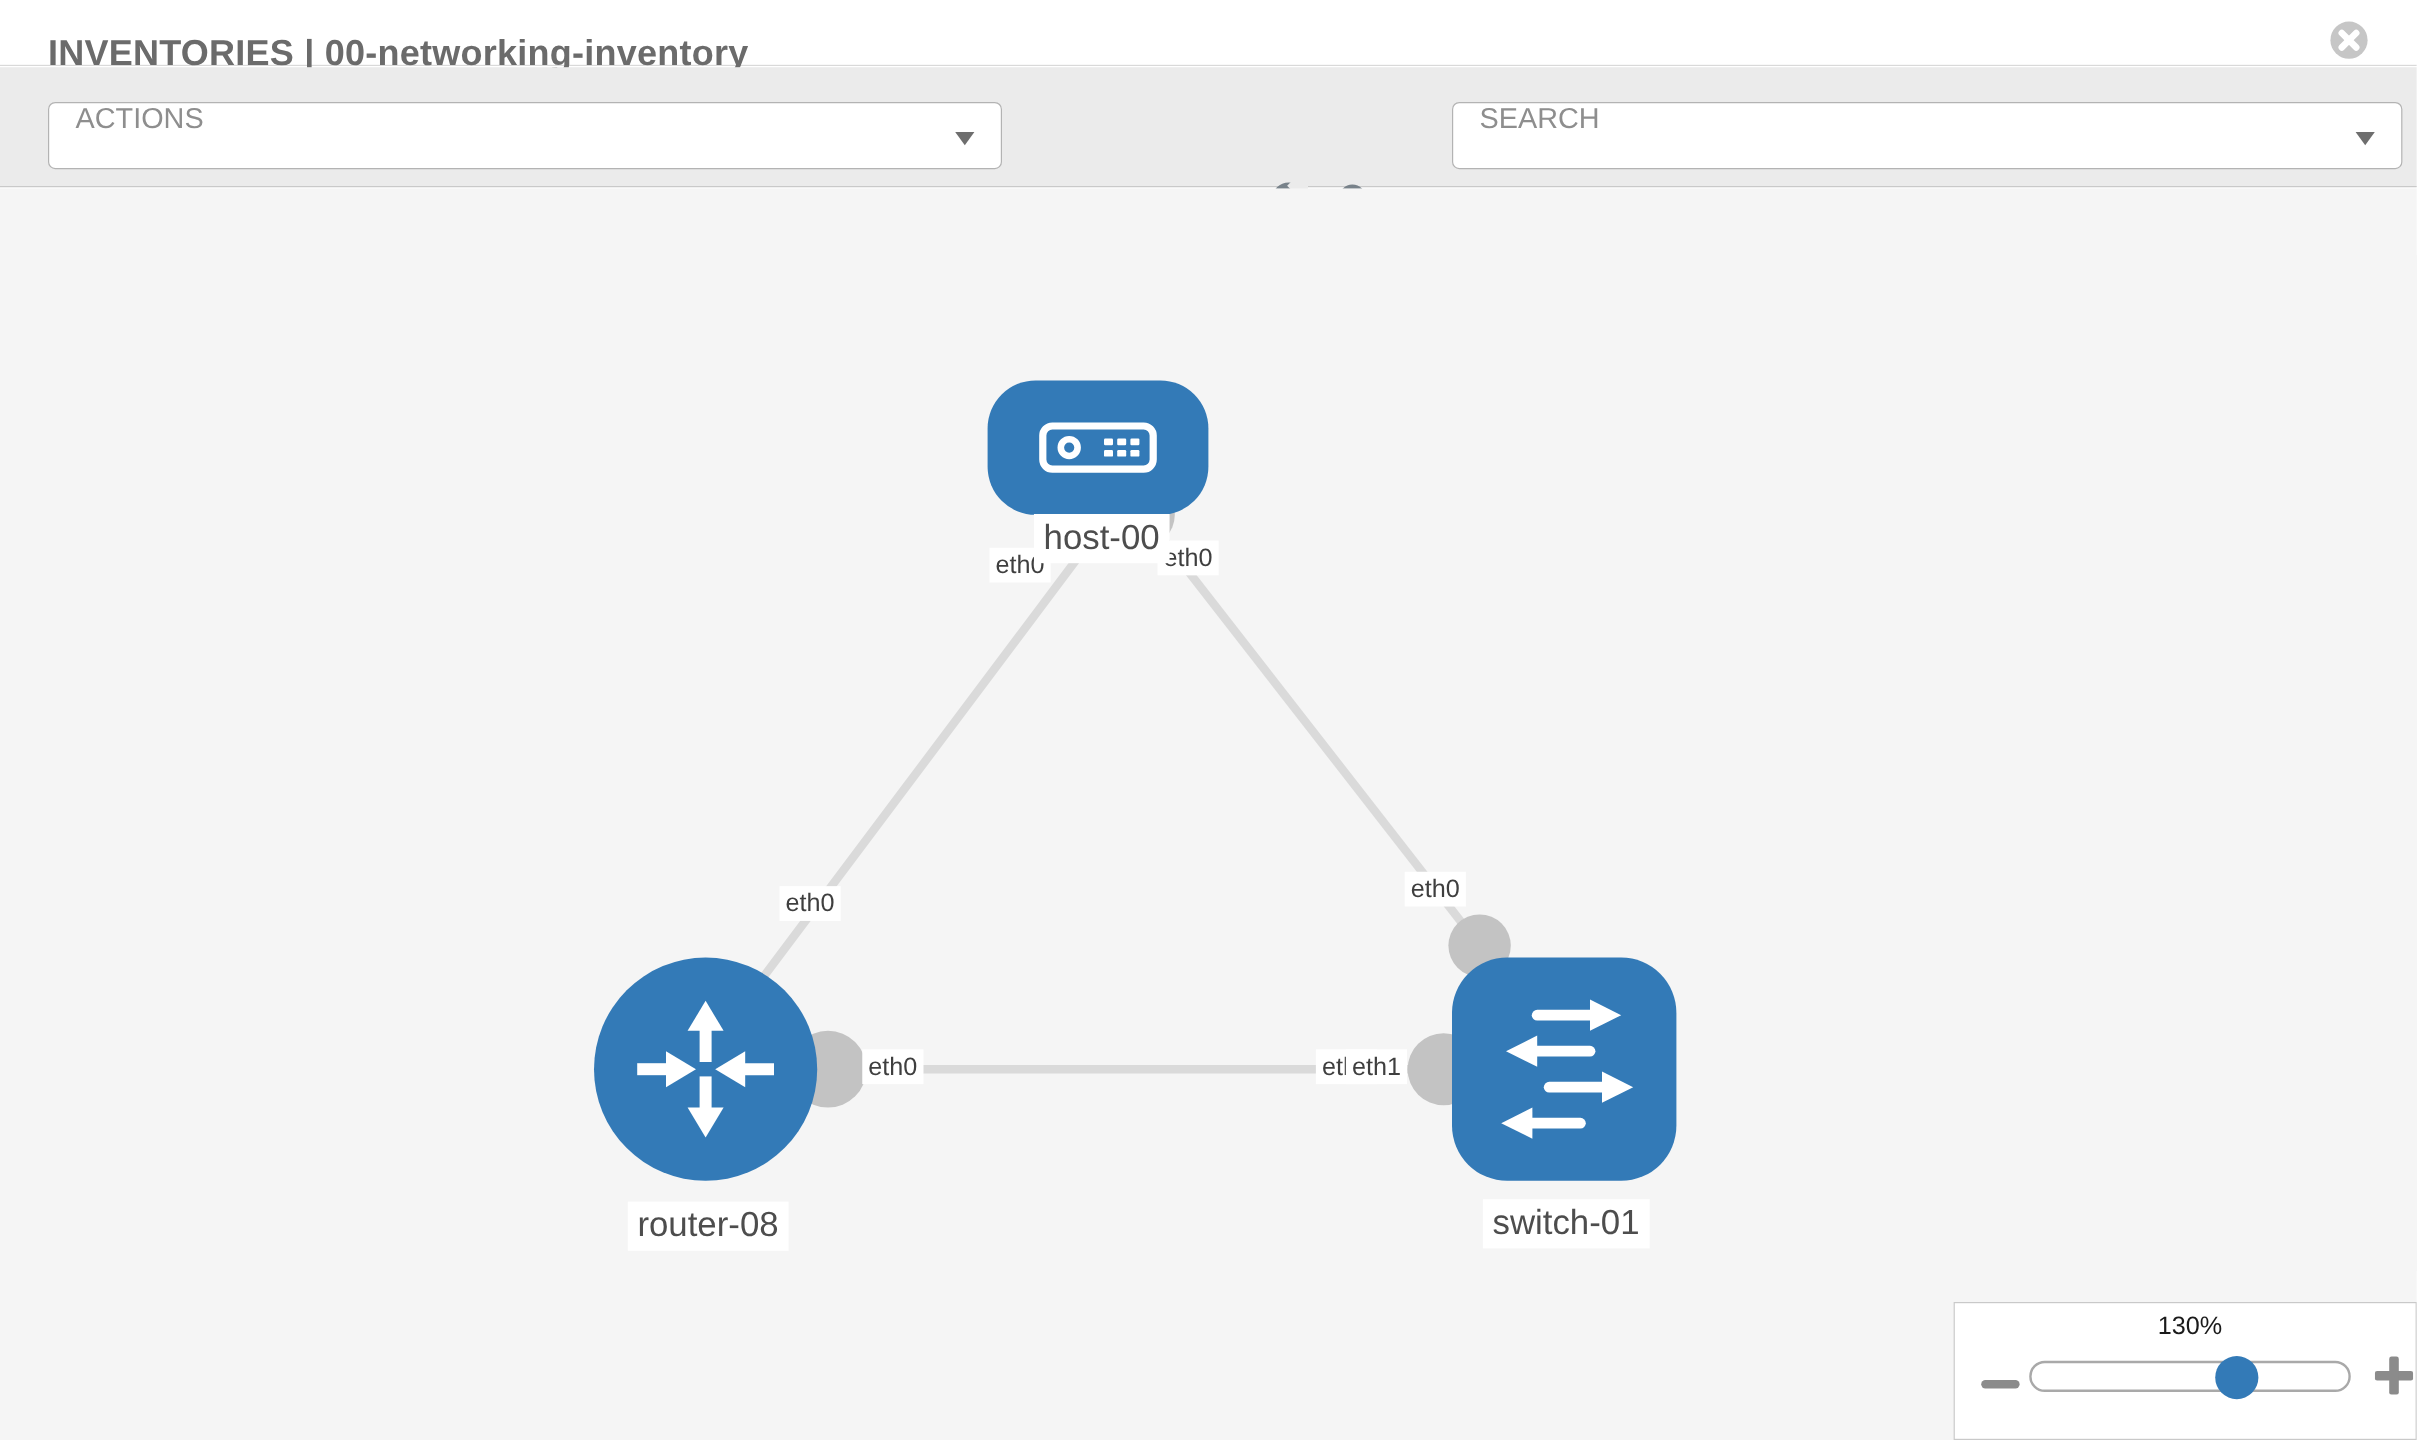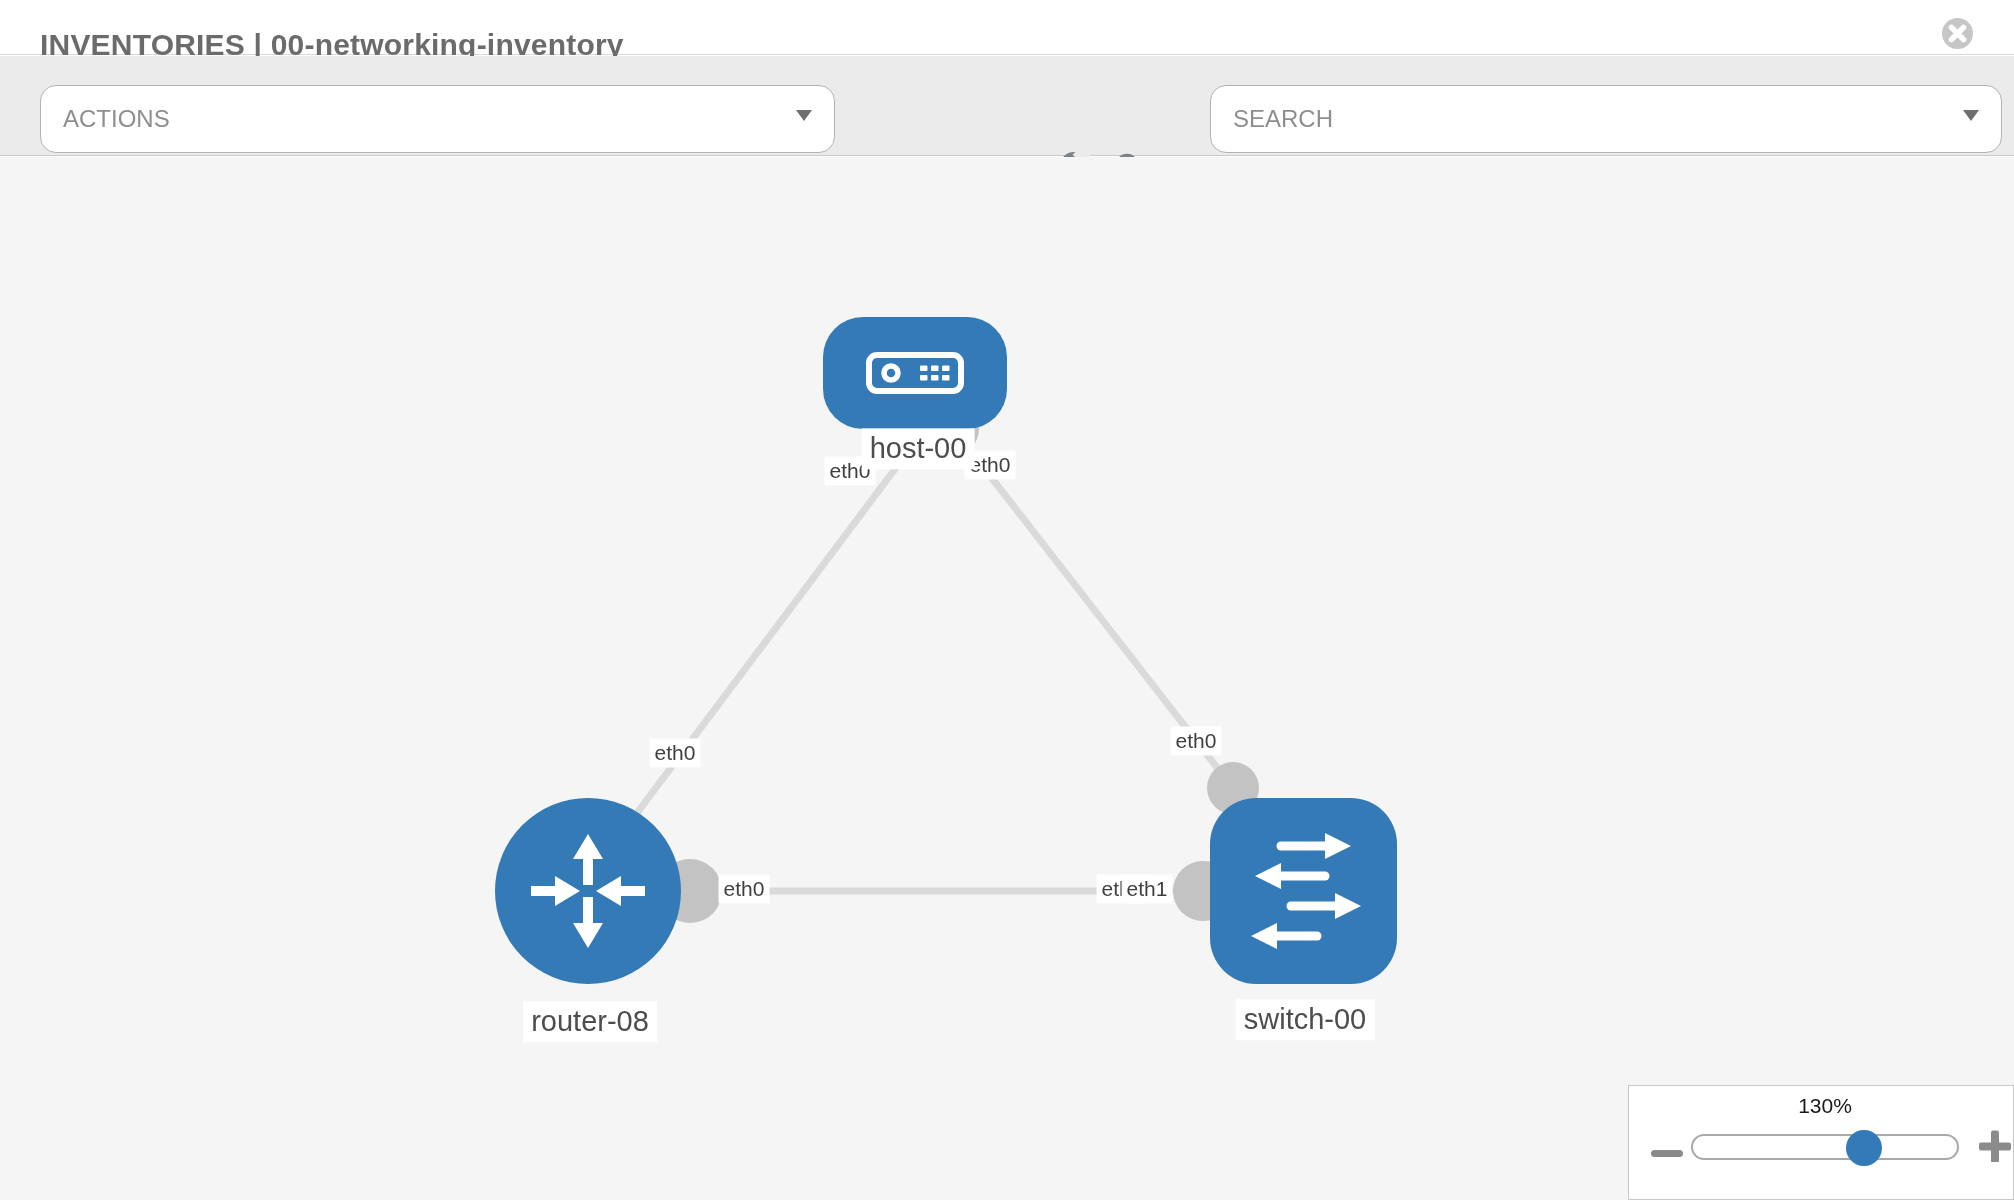--- a/index.html
+++ b/index.html
@@ -11,22 +11,22 @@
   .top-header { position: absolute; top: 0; left: 0; width: 100%; height: 55px;
     background: #fff; border-bottom: 1px solid #d9d9d9; }
   .page-title { position: absolute; left: 40px; top: 12px; font-size: 30px; font-weight: bold;
     color: #6b6b6b; letter-spacing: 0.2px; margin-top: 16px; }
   .close-button { position: absolute; right: 38px; top: 15px; width: 37px; height: 37px;
     border: none; background: transparent; cursor: pointer; padding: 0; }
 
   
   .toolbar { position: absolute; top: 56px; left: 0; width: 100%; height: 100px;
     background: #ebebeb; border-bottom: 1px solid #c9c9c9; }
-  .dropdown { position: absolute; top: 29px; height: 68px; background: #fff;
-    border: 1px solid #b3b3b3; border-radius: 16px; display: flex; align-items: center;
+  .dropdown { position: absolute; top: 29px; height: 56px; background: #fff;
+    border: 1px solid #b3b3b3; border-radius: 6px; display: flex; align-items: flex-start;
     padding: 0 22px; cursor: pointer; }
   .dropdown .dd-label { font-size: 24px; color: #8e8e8e; }
   .caret { position: absolute; right: 22px; top: 24px; width: 0; height: 0;
     border-left: 8px solid transparent; border-right: 8px solid transparent;
     border-top: 11px solid #6e6e6e; }
   .actions-dd { left: 40px; width: 795px; }
   .search-dd { left: 1210px; width: 792px; }
   .tool-icon-btn { position: absolute; top: 94px; width: 46px; height: 46px; border: none;
     background: transparent; cursor: pointer; padding: 0; }
   .wrench-btn { left: 1044px; }
@@ -162,21 +162,21 @@
     <div class="ilabel" style="left:850px; top:314px;">eth0</div>
     <div class="ilabel" style="left:675px; top:596px;">eth0</div>
     <div class="ilabel" style="left:990px; top:308px;">eth0</div>
     <div class="ilabel" style="left:1196px; top:584px;">eth0</div>
     <div class="ilabel" style="left:744px; top:732px;">eth0</div>
     <div class="ilabel" style="left:1122px; top:732px;">eth0</div>
     <div class="ilabel" style="left:1147px; top:732px;">eth1</div>
 
     <div class="nlabel" style="left:918px; top:292px;">host-00</div>
     <div class="nlabel" style="left:590px; top:865px;">router-08</div>
-    <div class="nlabel" style="left:1305px; top:863px;">switch-00</div>
+    <div class="nlabel" style="left:1305px; top:863px;">switch-01</div>
   </div>
 
   <div class="zoom-panel">
     <div class="zoom-level">130%</div>
     <button class="zoom-out-button">
       <div class="minus-bar"></div>
     </button>
     <div class="zoom-slider-track"></div>
     <div class="zoom-slider-handle"></div>
     <button class="zoom-in-button">

